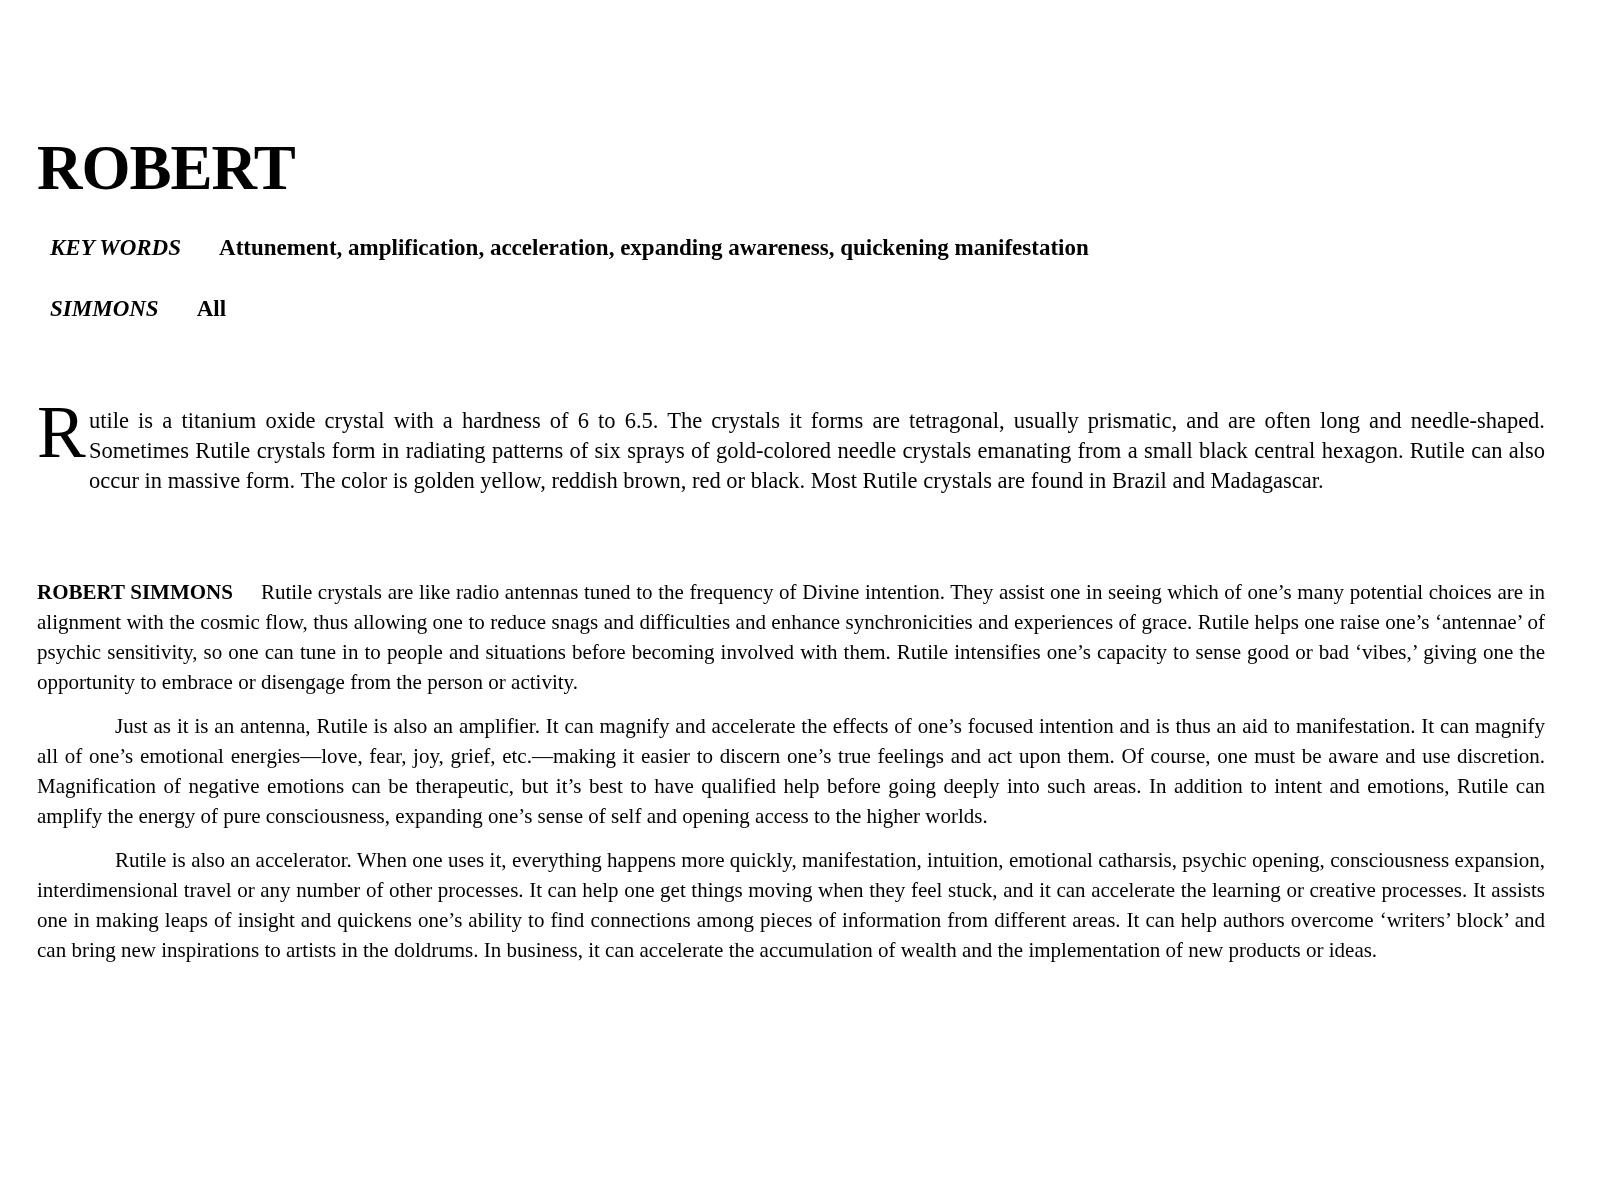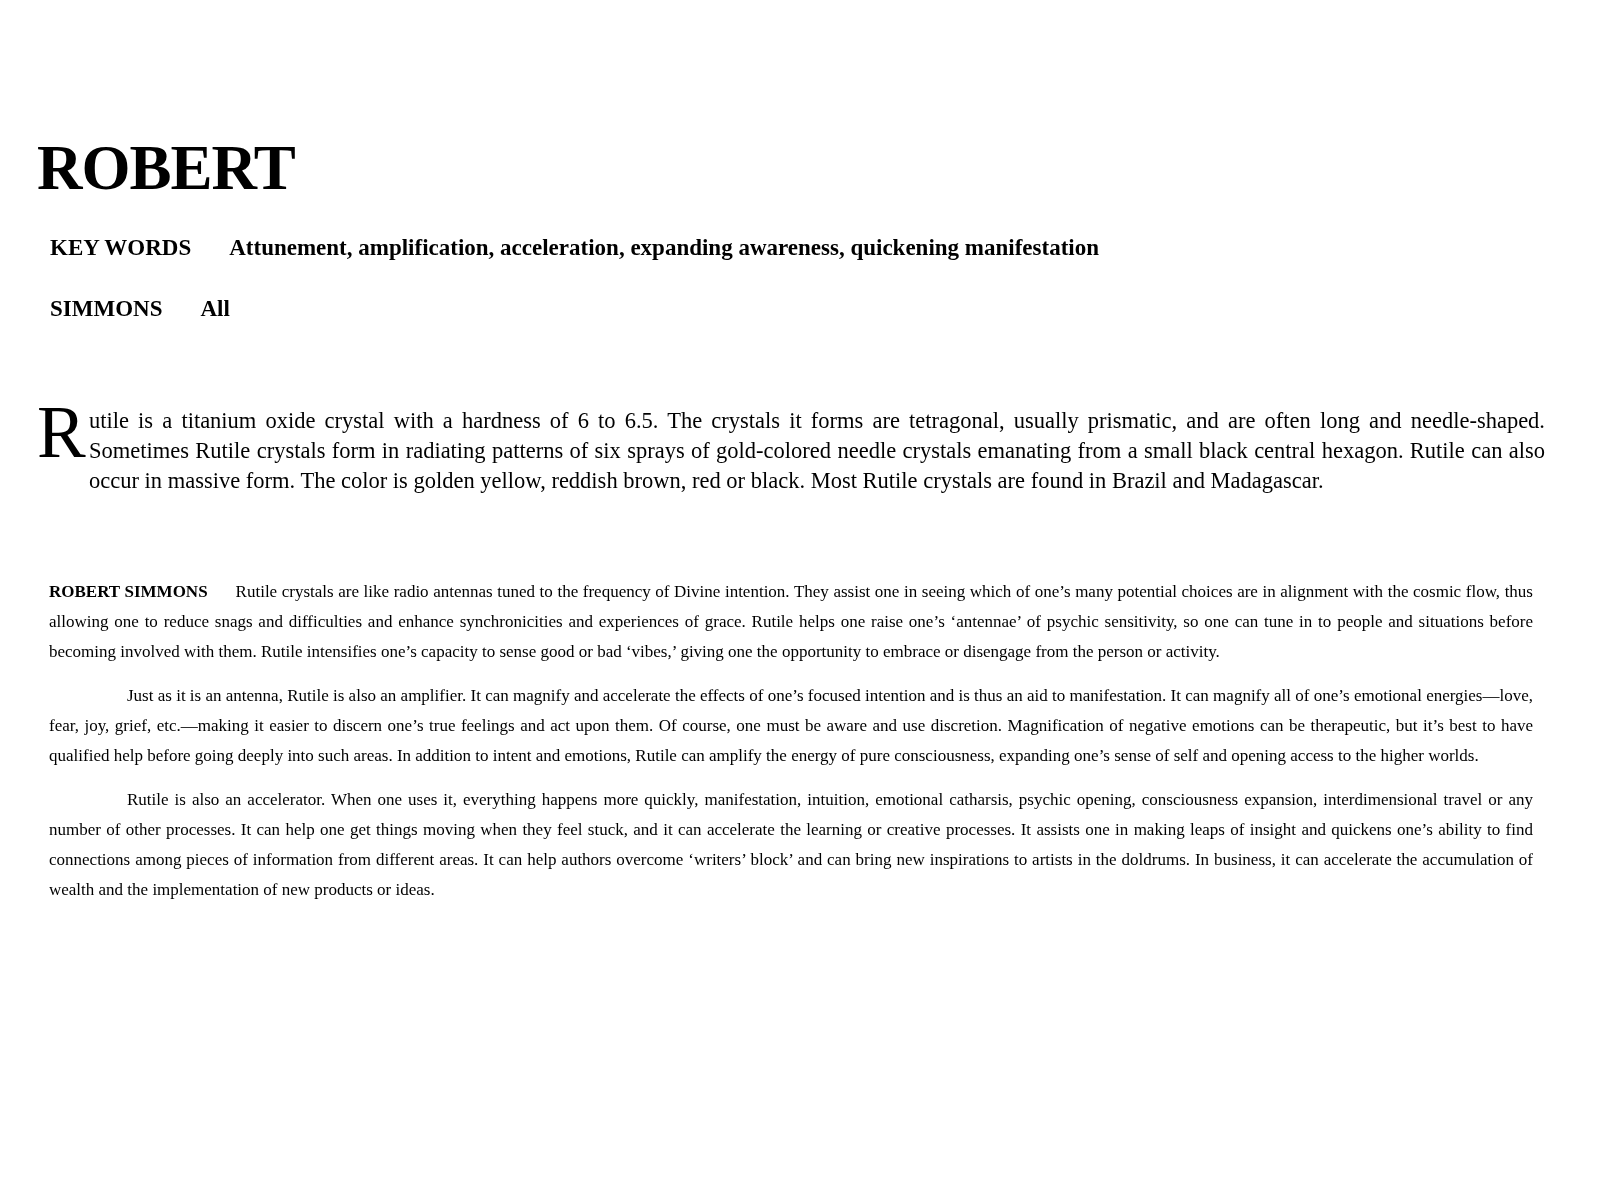--- a/index.html
+++ b/index.html
@@ -37,42 +37,43 @@
     font-weight: bold;
     line-height: 30px;
     margin-bottom: 31px;
     white-space: nowrap;
   }
   .meta-row:last-child {
     margin-bottom: 0;
   }
   .meta-label {
     margin-right: 38px;
+    font-style: italic;
   }
   .desc {
     margin: 82px 0 0 0;
     font-size: 22.5px;
     line-height: 30px;
     text-align: justify;
   }
   .dropcap {
     float: left;
     width: 44px;
     height: 82px;
     margin-right: 8px;
     font-size: 73px;
     line-height: 54px;
     font-weight: normal;
   }
   .simmons {
     margin-top: 81px;
   }
   .sp {
-    margin: 12px;
-    font-size: 17px;
+    margin: 0;
+    font-size: 21px;
     line-height: 30px;
     text-align: justify;
   }
   .sp.indent {
     text-indent: 78px;
     margin-top: 14px;
   }
   .author {
     font-weight: bold;
     padding-right: 28px;

